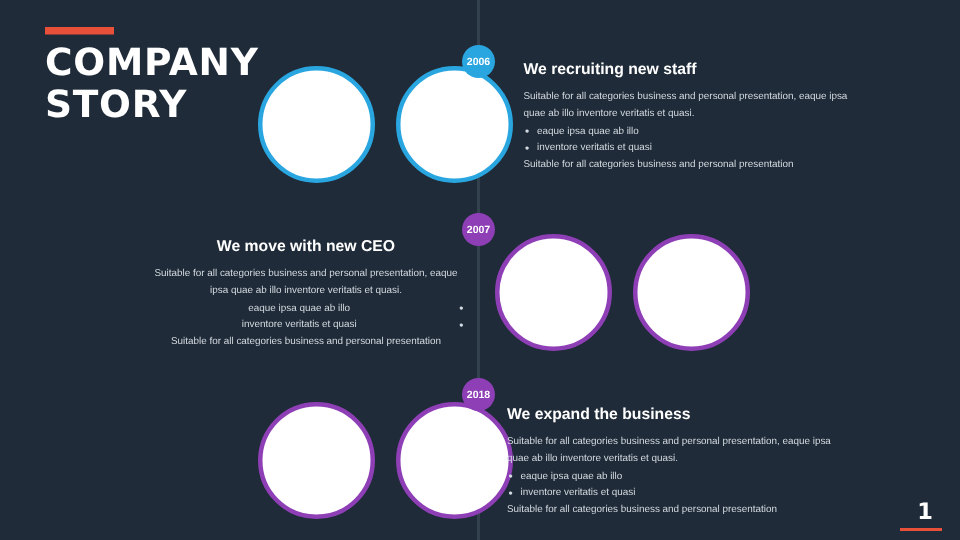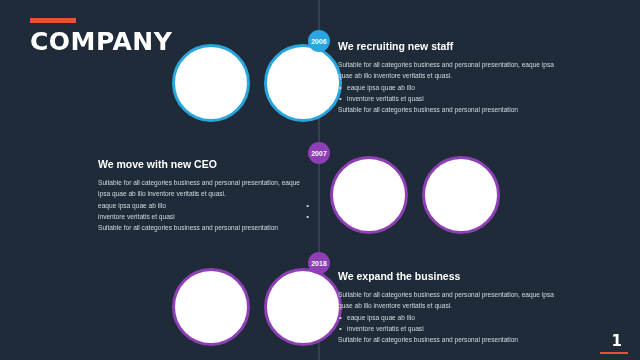--- a/index.html
+++ b/index.html
@@ -61,24 +61,24 @@
     font-size:6.6px; line-height:1.72; color:#d3dae1; font-weight:normal;
   }
   .block ul { list-style:none; margin:0; padding:0; }
   .block li { position:relative; padding-left:9px; }
   .block li::before {
     content:"\2022"; position:absolute; left:1px; top:-1px;
     font-size:8px; color:#d3dae1;
   }
 
   .block-right { left:338px; width:220px; }
-  .b1 { top:40px; }
+  .b1 { top:40px;margin-left:11px; }
   .b3 { top:270px; }
 
-  .block-left { left:98px; width:212px; text-align:left; }
+  .block-left { left:98px; width:212px; text-align:center; }
   .b2 { top:158px; }
   .block-left li { padding-left:0; padding-right:9px; }
   .block-left li::before { left:auto; right:1px; }
 
   
   .page-num {
     position:absolute; right:18px; bottom:10px;
     font-size:15px; font-weight:bold; color:#ffffff;
     font-family:"DejaVu Sans", sans-serif;
   }
@@ -88,20 +88,21 @@
   }
 </style>
 </head>
 <body>
 
 <div class="slide">
 
   <div class="title-rule"></div>
   <div class="title">
     <span>COMPANY</span><br>
+    <span>STORY</span>
   </div>
 
   <div class="timeline-line"></div>
 
   <div class="year-badge year-1">
     <span>2006</span>
   </div>
   <div class="year-badge year-2">
     <span>2007</span>
   </div>

